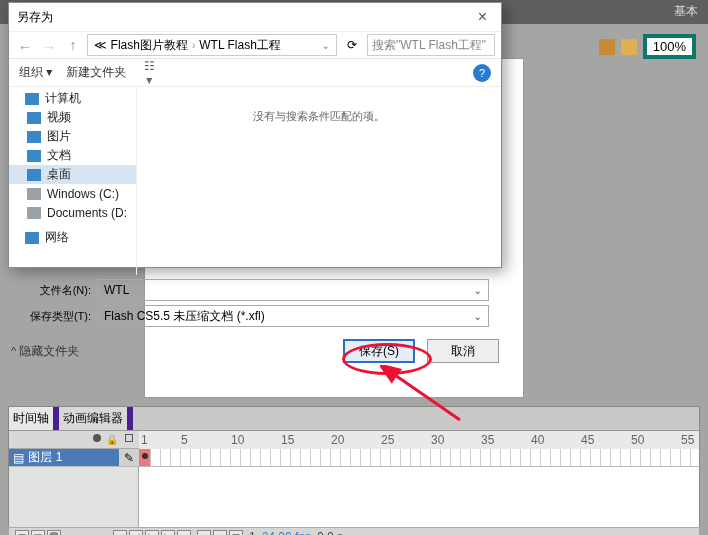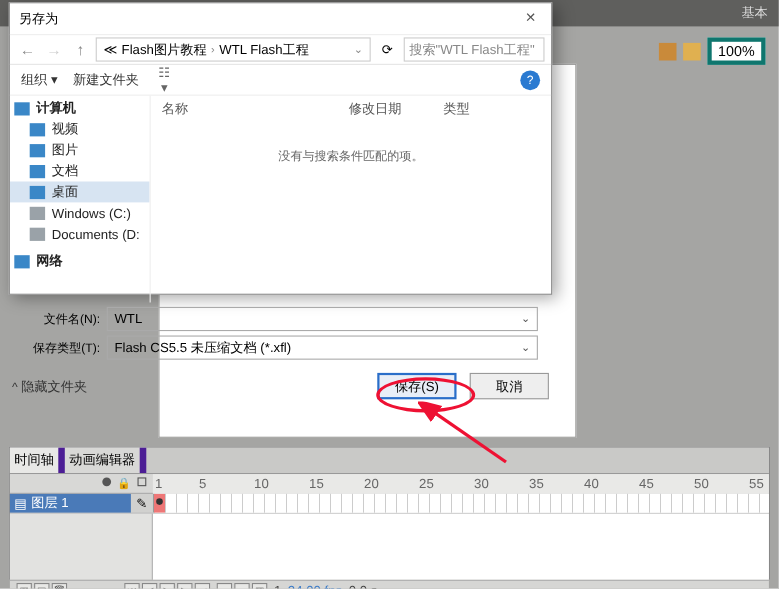--- a/index.html
+++ b/index.html
@@ -46,21 +46,21 @@
 .crumb .chev{color:#888;font-size:10px}
 .nav-refresh{width:22px;text-align:center}
 .nav-search{width:128px;height:22px;border:1px solid #ccc;padding:0 4px;font-size:11px;color:#888;display:flex;align-items:center;gap:4px}
 .dlg-toolbar{display:flex;align-items:center;height:28px;padding:0 10px;gap:14px;border-bottom:1px solid #eee}
 .tb-link{color:#333;font-size:12px}
 .tb-help{margin-left:auto;width:18px;height:18px;border-radius:50%;background:#2a7ad1;color:#fff;text-align:center;line-height:18px;font-size:11px}
 .tb-opts{width:18px;color:#666;text-align:center}
 .dlg-body{display:flex;height:188px}
 .sidebar{width:128px;border-right:1px solid #eee;overflow:hidden;padding-top:2px}
 .side-item{display:flex;align-items:center;gap:6px;padding:2px 6px 2px 18px;font-size:11px;color:#222;height:19px}
-.side-item.hdr{padding-left:4px;font-weight:700}
+.side-item.hdr{padding-left:16px;font-weight:400}
 .side-item.sel{background:#d7e4f2}
 .side-ico{width:14px;height:12px;display:inline-block}
 .ico-monitor{background:#3a87c7}
 .ico-fold2{background:#3a87c7}
 .ico-drive{background:#9aa2a8}
 .filelist{flex:1;position:relative}
 .fl-head{display:flex;padding:4px 10px;color:#555;font-size:11px}
 .fl-col1{width:170px}
 .fl-col2{width:86px}
 .fl-empty{text-align:center;color:#666;font-size:11px;margin-top:22px}
@@ -217,25 +217,20 @@
           <span class="side-ico ico-drive"></span>
           <span>Documents (D:</span>
         </div>
       <div style="height:6px"></div>
       <div class="side-item hdr">
           <span class="side-ico ico-fold2"></span>
           <span>网络</span>
         </div>
     </div>
     <div class="filelist">
-      <div class="fl-head">
-        <span class="fl-col1">名称</span>
-        <span class="fl-col2">修改日期</span>
-        <span>类型</span>
-      </div>
       <div class="fl-empty">没有与搜索条件匹配的项。</div>
     </div>
   </div>
   <div class="dlg-fields">
     <div class="fld-row">
       <div class="fld-lab">文件名(N):</div>
       <div class="fld-inp">
           <span>WTL</span>
           <span class="dd">⌄</span>
         </div>

